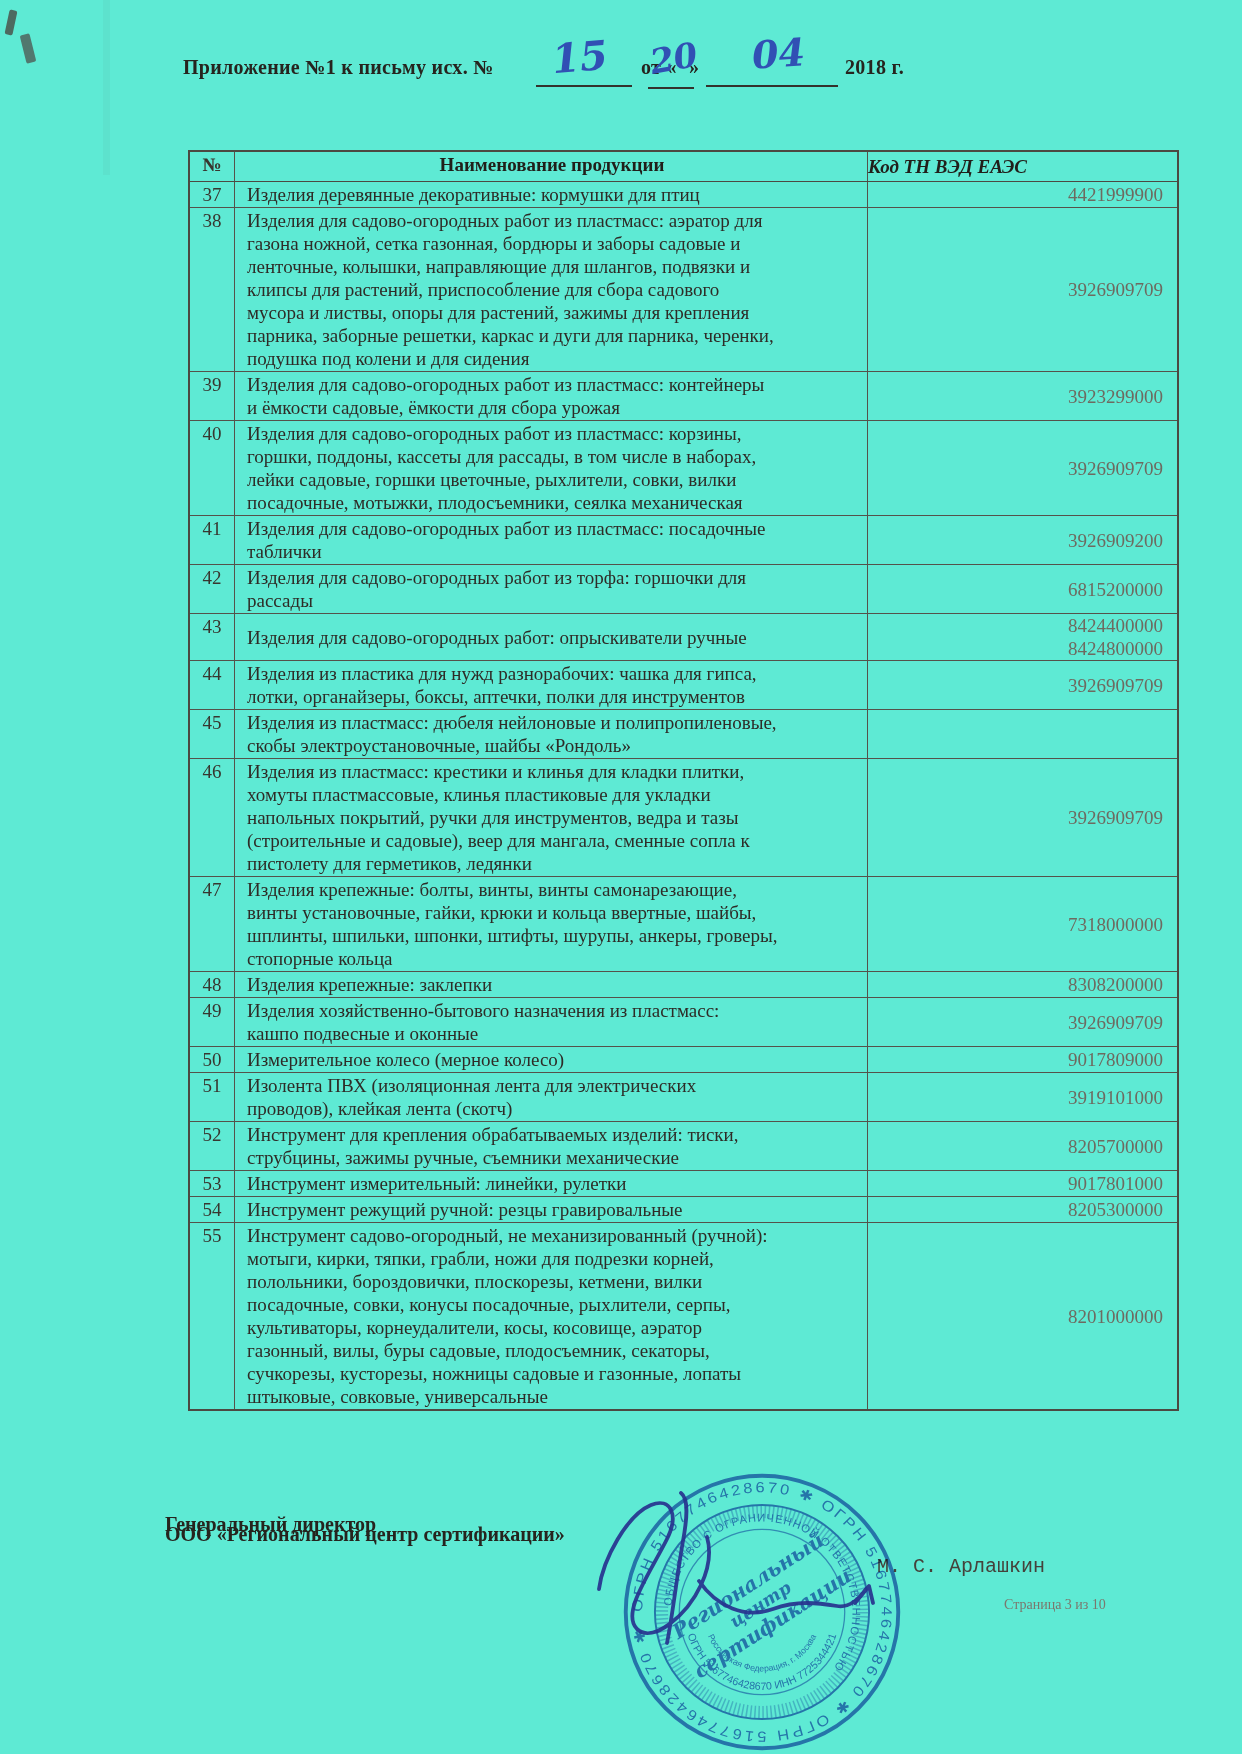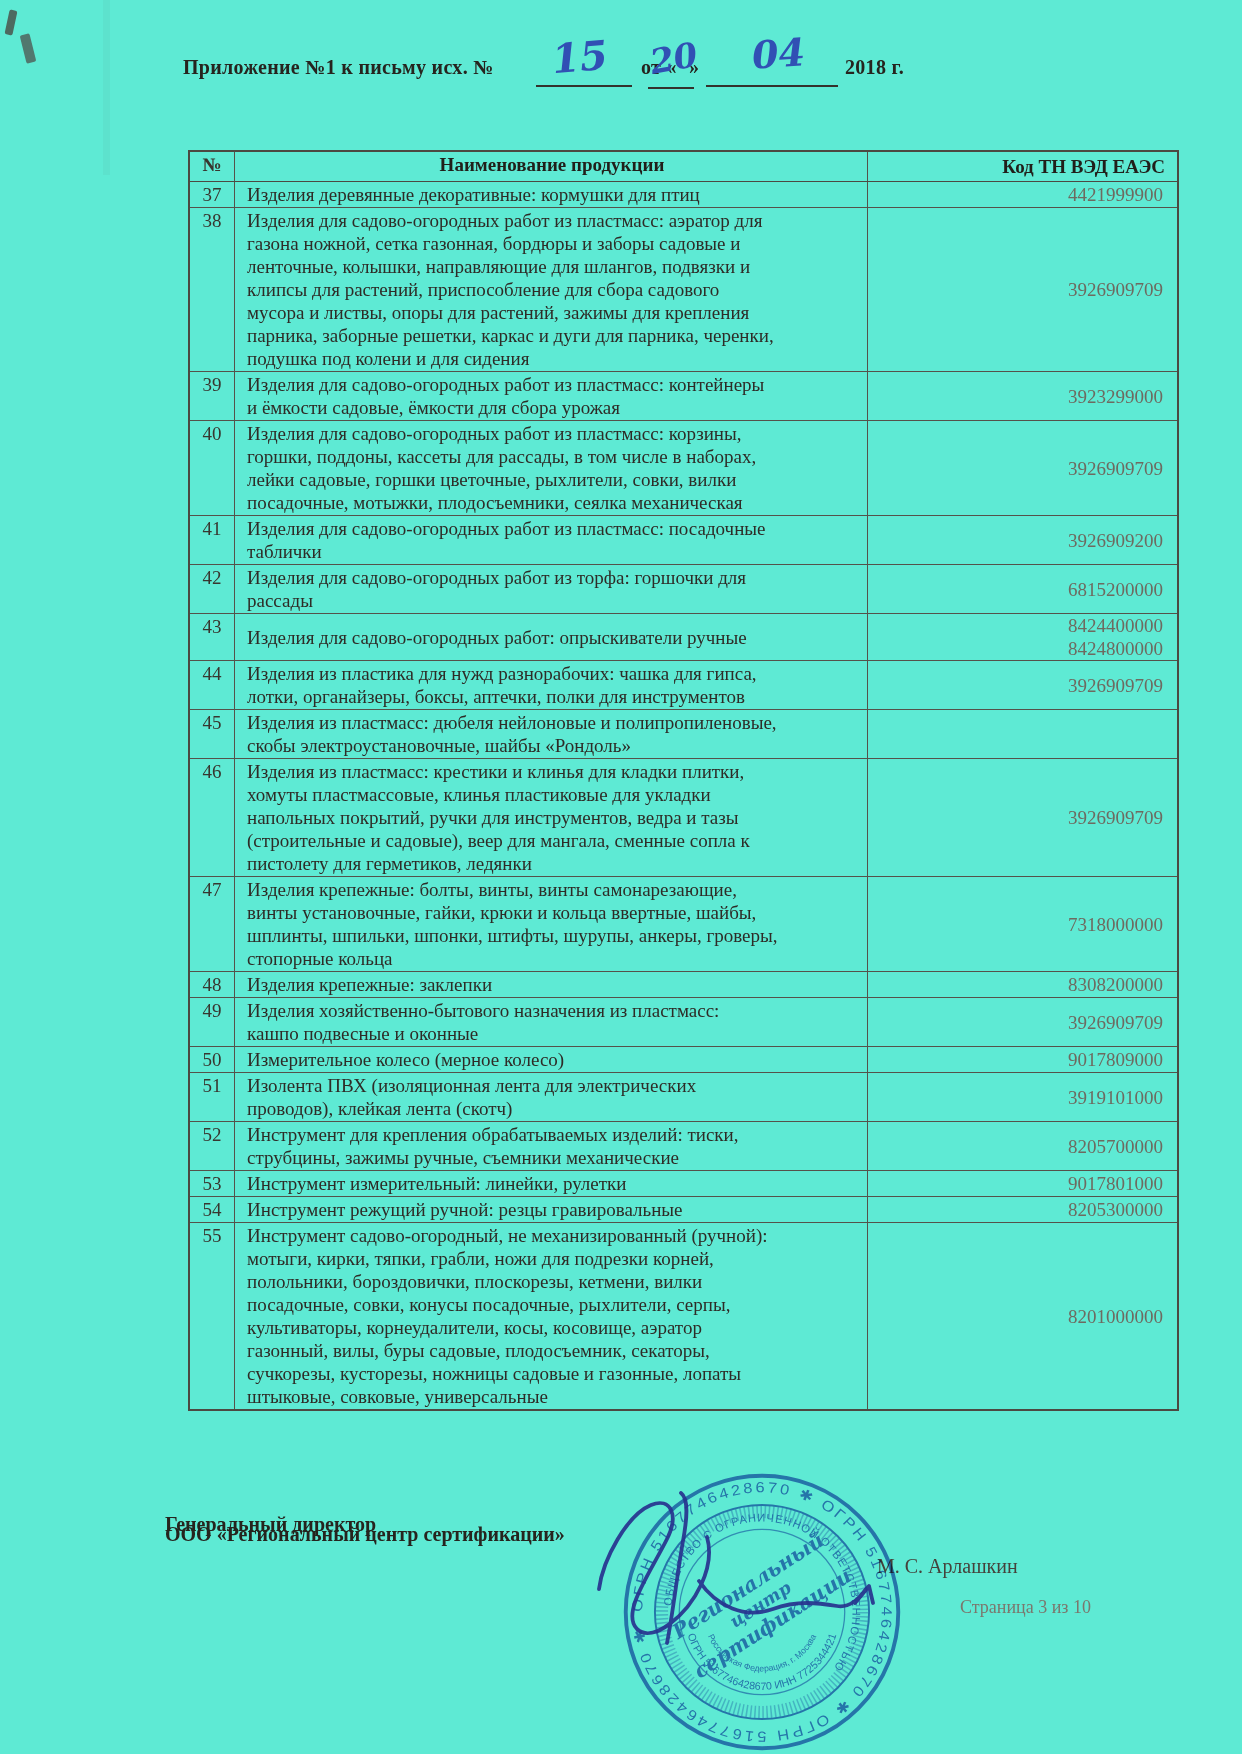--- a/index.html
+++ b/index.html
@@ -41,28 +41,28 @@
   .tr{display:grid;grid-template-columns:45px 633px 309px;border-top:1.3px solid #55524a;}
   .tr:first-child{border-top:none;}
   .thead{border-bottom:.7px solid #4c4942;}
   .thead .td{font-weight:bold;text-align:center;padding:3px 0;color:#211f1a;}
   .td{box-sizing:border-box;}
   .td.num{text-align:center;padding-top:1px;border-right:1.3px solid #55524a;color:#38362f;}
   .td.name{padding:1px 10px 1px 12px;border-right:1.3px solid #55524a;white-space:pre-line;}
   .td.name.v-center{display:flex;align-items:center;}
   .td.code{display:flex;align-items:center;justify-content:flex-end;
            padding-right:14px;text-align:right;white-space:pre-line;color:#6e6a60;}
-  .thead .td.code{display:block;text-align:right;padding-right:12px;color:#211f1a;}
+  .thead .td.code{display:block;text-align:left;padding-right:12px;color:#211f1a;font-style:italic;}
 
   
   .foot-bold{position:absolute;left:165px;font-size:20px;font-weight:bold;color:#26241e;white-space:nowrap;}
   .f1{top:1513px;}
   .f2{top:1523px;}
-  .signer{position:absolute;left:877px;top:1555px;font-size:20px;color:#45423b;white-space:nowrap;}
-  .pagenum{position:absolute;left:960px;top:1597px;font-size:18px;color:#7b776d;white-space:nowrap;}
+  .signer{position:absolute;left:877px;top:1555px;font-size:20px;color:#45423b;white-space:nowrap;font-family:Liberation Mono, monospace;}
+  .pagenum{position:absolute;left:1004px;top:1597px;font-size:14px;color:#7b776d;white-space:nowrap;}
 
   .stamp{position:absolute;left:616px;top:1466px;width:292px;height:292px;
          mix-blend-mode:multiply;opacity:.88;}
   .stamp text{font-family:"Liberation Sans",sans-serif;fill:#4d6ec5;}
   .stamp .center-txt{font-family:"DejaVu Serif",serif;font-style:italic;font-weight:bold;}
   .sig{position:absolute;left:583px;top:1489px;width:302px;height:168px;}
 </style>
 </head>
 <body>
 

